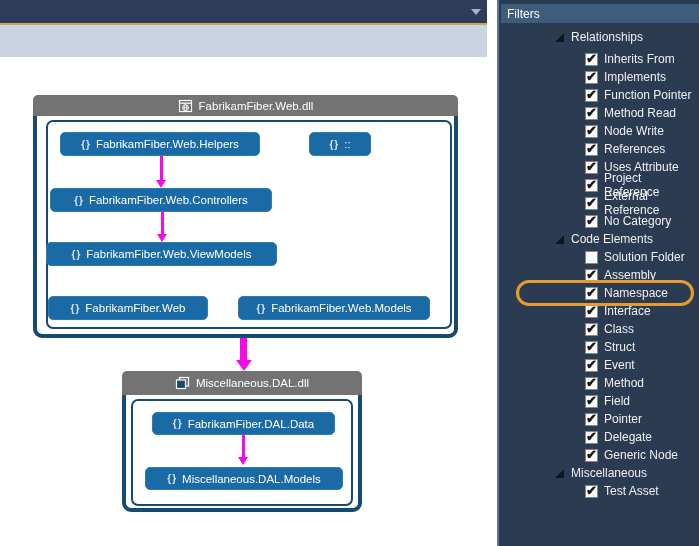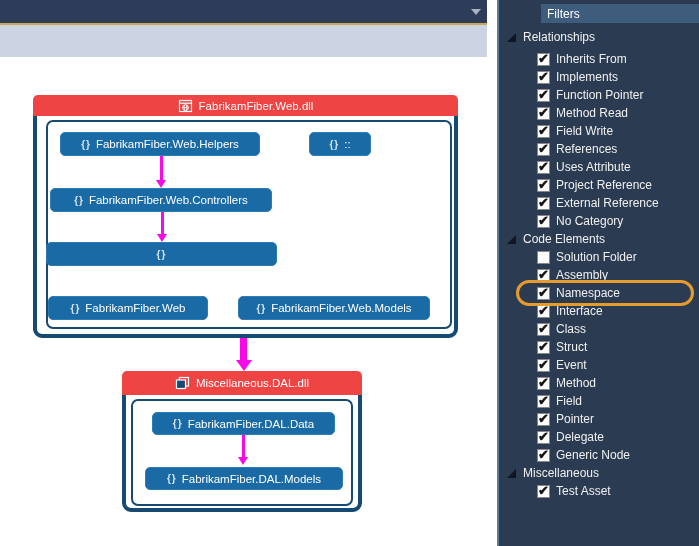--- a/index.html
+++ b/index.html
@@ -11,41 +11,41 @@
   #topbar { left:0; top:0; width:487px; height:25px; background:#2d3c58;
             border-bottom:2px solid #c9a852; }
   #top-chevron { left:471px; top:9px; width:0; height:0;
                  border-left:5px solid transparent; border-right:5px solid transparent;
                  border-top:6px solid #aab3c4; }
   #graybar { left:0; top:25px; width:487px; height:32px; background:#ccd3e2; }
   #canvas { left:0; top:57px; width:487px; height:489px; background:#ffffff; }
 
   
   .group-box { background:#ffffff; border:4px solid #164a73; border-radius:9px; }
-  .group-header { background:#ef4444; color:#fff; display:flex; align-items:center;
+  .group-header { background:#737373; color:#fff; display:flex; align-items:center;
                   justify-content:center; gap:6px; font-size:11.5px;
                   border-radius:5px 5px 0 0; }
   .inner-box { background:#ffffff; border:2px solid #164a73; border-radius:7px; }
   .node { background:#1a6aa5; border:1px solid #2e7cb4; border-radius:5px; color:#fff;
           display:flex; align-items:center; justify-content:center; gap:5px;
           font-size:11.5px; white-space:nowrap; }
   .ns-glyph { font-size:10px; color:#d6e4f0; letter-spacing:1px; font-weight:bold; }
   .edge-shaft { background:#f80ae8; }
   .edge-head { width:0; height:0; border-left:5px solid transparent;
                border-right:5px solid transparent; border-top:8px solid #f80ae8; }
   .edge-head.big { border-left:8px solid transparent; border-right:8px solid transparent;
                    border-top:11px solid #f80ae8; }
 
   
   #filters-panel { left:497px; top:0; width:202px; height:546px; background:#2b3b52;
                    border-left:2px solid #587a9c; color:#f0f0f0; }
   #filters-titlebar { position:absolute; left:2px; top:4px; right:0; height:19px;
                       background:#3e5c7c; color:#ffffff; font-size:12px;
-                      display:flex; align-items:center; padding-left:6px;margin-left:40px; }
-  #tree { position:absolute; left:0; top:28px; right:0; }
+                      display:flex; align-items:center; padding-left:6px; }
+  #tree { position:absolute; left:0; top:28px; right:0;padding-left:48px; }
   .trow { height:18px; display:flex; align-items:center; font-size:12px; }
   .trow.section { padding-left:8px; }
   .trow.item { padding-left:38px; }
   .spacer4 { height:4px; }
   .expander { width:0; height:0; border-bottom:9px solid #10161e;
               border-left:9px solid transparent; margin-right:7px; }
   .checkbox { position:relative; width:13px; height:13px; background:#fdfdfd;
               border:1px solid #878787; margin-right:6px; flex:0 0 13px; }
   .checkbox.checked::after { content:"✔"; position:absolute; left:0px; top:-3px;
                              color:#161616; font-size:13px; font-weight:bold; }
@@ -82,20 +82,21 @@
 <div class="abs node" style="left:309px; top:132px; width:62px; height:24px;">
   <span class="ns-glyph">{}</span>
   <span>::</span>
 </div>
 <div class="abs node" style="left:50px; top:188px; width:222px; height:24px;">
   <span class="ns-glyph">{}</span>
   <span>FabrikamFiber.Web.Controllers</span>
 </div>
 <div class="abs node" style="left:46px; top:242px; width:231px; height:24px;">
   <span class="ns-glyph">{}</span>
+  <span>FabrikamFiber.Web.ViewModels</span>
 </div>
 <div class="abs node" style="left:48px; top:296px; width:160px; height:24px;">
   <span class="ns-glyph">{}</span>
   <span>FabrikamFiber.Web</span>
 </div>
 <div class="abs node" style="left:238px; top:296px; width:192px; height:24px;">
   <span class="ns-glyph">{}</span>
   <span>FabrikamFiber.Web.Models</span>
 </div>
 
@@ -116,21 +117,21 @@
   <span>Miscellaneous.DAL.dll</span>
 </div>
 <div class="abs inner-box" style="left:131px; top:399px; width:222px; height:107px;"></div>
 
 <div class="abs node" style="left:152px; top:412px; width:183px; height:23px;">
   <span class="ns-glyph">{}</span>
   <span>FabrikamFiber.DAL.Data</span>
 </div>
 <div class="abs node" style="left:145px; top:467px; width:198px; height:23px;">
   <span class="ns-glyph">{}</span>
-  <span>FabrikamFiber.DAL.Models</span>
+  <span>Miscellaneous.DAL.Models</span>
 </div>
 <div class="abs edge-shaft" style="left:242px; top:435px; width:3px; height:22px;"></div>
 <div class="abs edge-head" style="left:238px; top:457px;"></div>
 
 <div class="abs" id="filters-panel">
   <div id="filters-titlebar">
     <span>Filters</span>
   </div>
   <div id="tree">
 
@@ -151,21 +152,21 @@
     <div class="trow item">
       <span class="checkbox checked"></span>
       <span>Function Pointer</span>
     </div>
     <div class="trow item">
       <span class="checkbox checked"></span>
       <span>Method Read</span>
     </div>
     <div class="trow item">
       <span class="checkbox checked"></span>
-      <span>Field Write</span>
+      <span>Node Write</span>
     </div>
     <div class="trow item">
       <span class="checkbox checked"></span>
       <span>References</span>
     </div>
     <div class="trow item">
       <span class="checkbox checked"></span>
       <span>Uses Attribute</span>
     </div>
     <div class="trow item">

